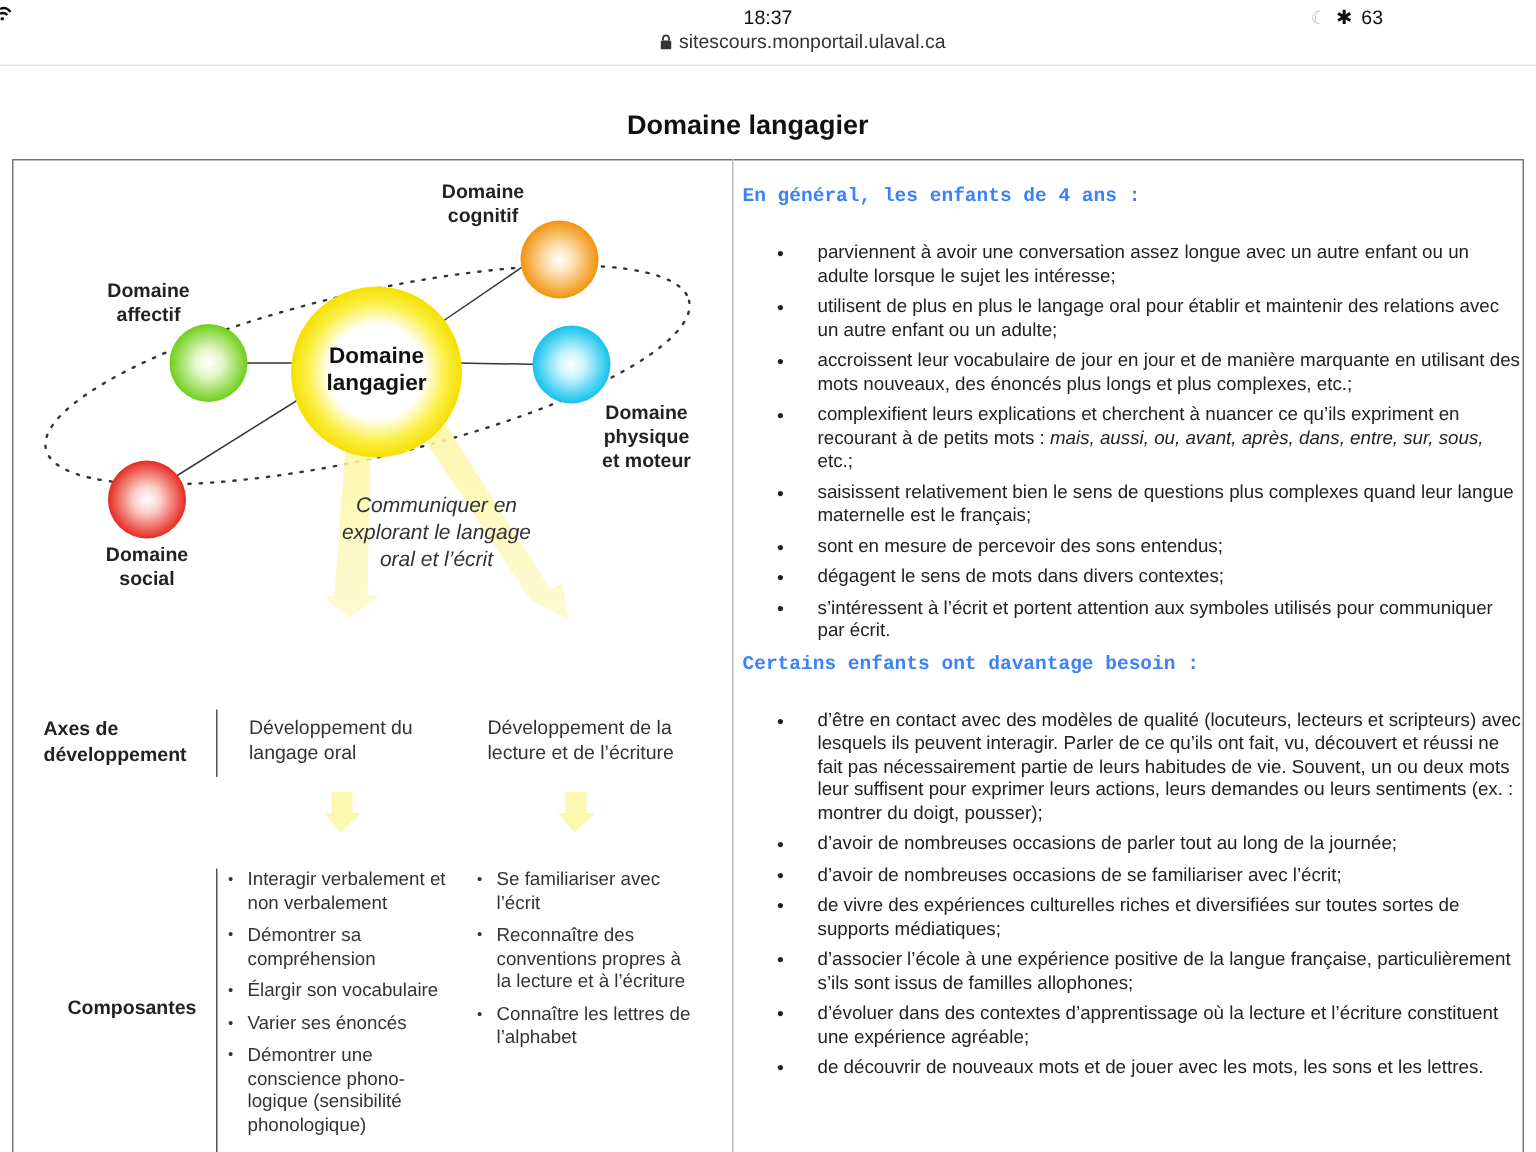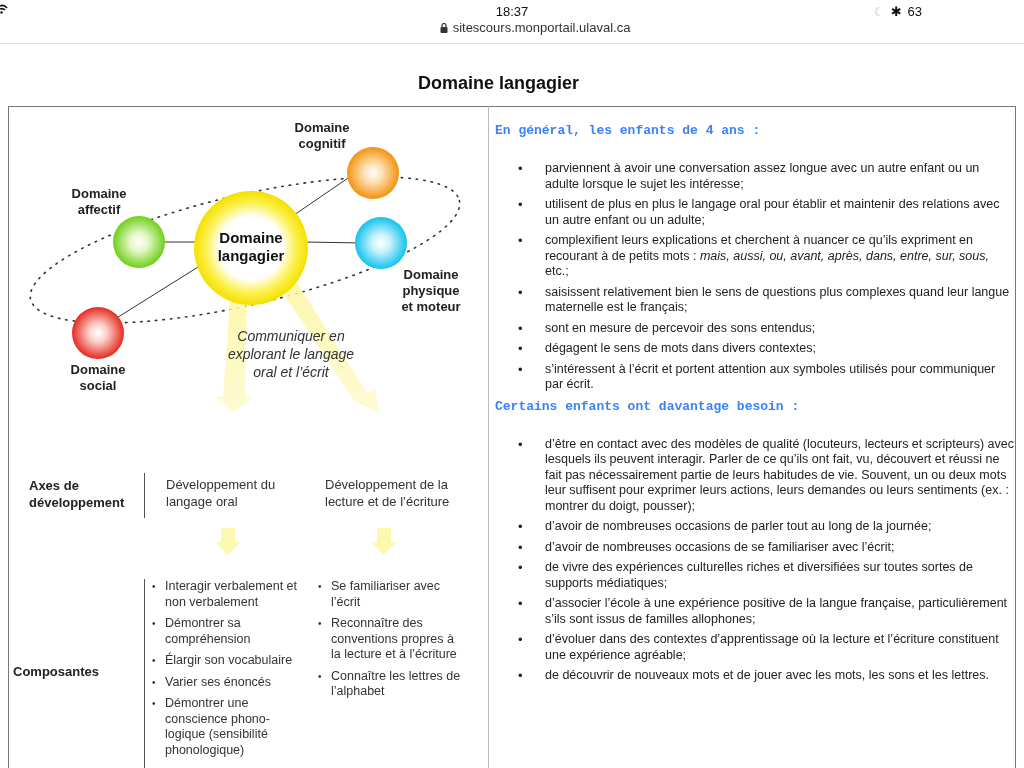--- a/index.html
+++ b/index.html
@@ -25,21 +25,21 @@
   .diagram { position: absolute; left: 9px; top: 107px; width: 478px; height: 661px; }
   .orbit { position: absolute; left: 0; top: 0; }
   .dom-label { position: absolute; font-size: 13px; font-weight: bold; color: #222; text-align: center; line-height: 16px; }
   .center-label { position: absolute; font-size: 15px; font-weight: bold; color: #111; text-align: center; line-height: 18px; }
   .caption { position: absolute; font-size: 14px; font-style: italic; color: #333; text-align: center; line-height: 18px; }
 
   .axes-title { position: absolute; left: 20px; top: 370px; font-size: 13px; font-weight: bold; color: #222; line-height: 17px; }
   .axes-divider { position: absolute; left: 135px; top: 366px; width: 1px; height: 45px; background: #555; }
   .axis-col { position: absolute; font-size: 13px; color: #333; line-height: 17px; }
 
-  .comp-title { position: absolute; left: 4px; top: 557px; font-size: 13px; font-weight: bold; color: #222; }
+  .comp-title { position: absolute; left: 36px; top: 557px; font-size: 13px; font-weight: bold; color: #222; }
   .comp-divider { position: absolute; left: 135px; top: 472px; width: 1px; height: 200px; background: #555; }
   .comp-list { position: absolute; list-style: none; font-size: 12.5px; color: #333; line-height: 15.5px; }
   .comp-list li { position: relative; padding-left: 15px; margin-bottom: 6px; }
   .comp-list li::before { content: "•"; position: absolute; left: 2px; top: 0; font-size: 10px; }
 
   
   .right { position: absolute; left: 495px; top: 123px; width: 520px; }
   .sec-head { font-size: 13px; font-weight: bold; color: #3b82f6; margin-bottom: 8px; font-family: Liberation Mono, monospace; }
   .sec-head.second { margin-top: 6px; margin-bottom: 9px; }
   .blist { list-style: none; margin-top: 23px; }
@@ -187,20 +187,21 @@
     <li>Reconnaître des conventions propres à la lecture et à l’écriture</li>
     <li>Connaître les lettres de l’alphabet</li>
   </ul>
 </div>
 
 <div class="right">
   <div class="sec-head">En général, les enfants de 4 ans :</div>
   <ul class="blist">
     <li>parviennent à avoir une conversation assez longue avec un autre enfant ou un adulte lorsque le sujet les intéresse;</li>
     <li>utilisent de plus en plus le langage oral pour établir et maintenir des relations avec un autre enfant ou un adulte;</li>
+    <li>accroissent leur vocabulaire de jour en jour et de manière marquante en utilisant des mots nouveaux, des énoncés plus longs et plus complexes, etc.;</li>
     <li><span>complexifient leurs explications et cherchent à nuancer ce qu’ils expriment en recourant à de petits mots : </span><i>mais, aussi, ou, avant, après, dans, entre, sur, sous,</i><span> etc.;</span></li>
     <li>saisissent relativement bien le sens de questions plus complexes quand leur langue maternelle est le français;</li>
     <li>sont en mesure de percevoir des sons entendus;</li>
     <li>dégagent le sens de mots dans divers contextes;</li>
     <li>s’intéressent à l’écrit et portent attention aux symboles utilisés pour communiquer par écrit.</li>
   </ul>
   <div class="sec-head second">Certains enfants ont davantage besoin :</div>
   <ul class="blist">
     <li>d’être en contact avec des modèles de qualité (locuteurs, lecteurs et scripteurs) avec lesquels ils peuvent interagir. Parler de ce qu’ils ont fait, vu, découvert et réussi ne fait pas nécessairement partie de leurs habitudes de vie. Souvent, un ou deux mots leur suffisent pour exprimer leurs actions, leurs demandes ou leurs sentiments (ex. : montrer du doigt, pousser);</li>
     <li>d’avoir de nombreuses occasions de parler tout au long de la journée;</li>

